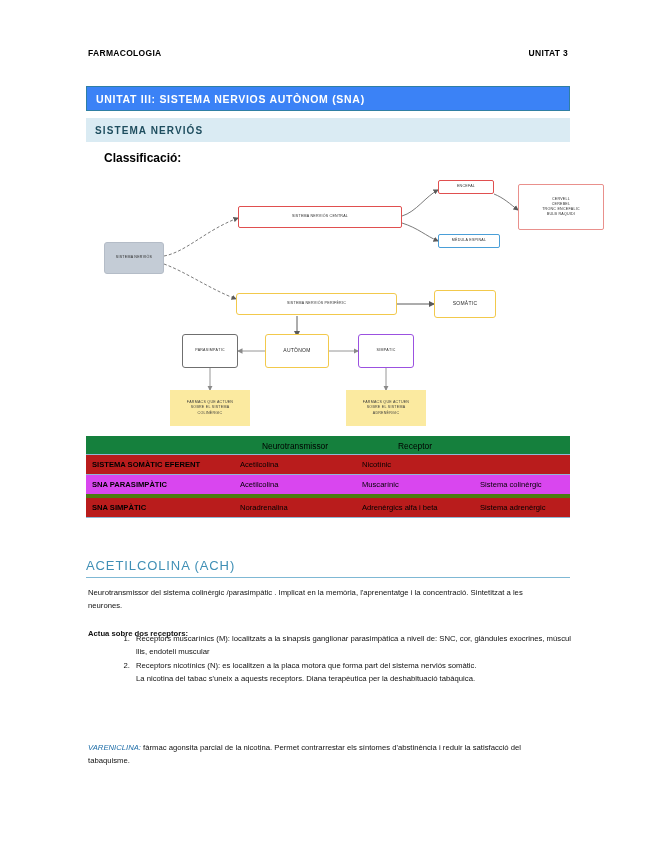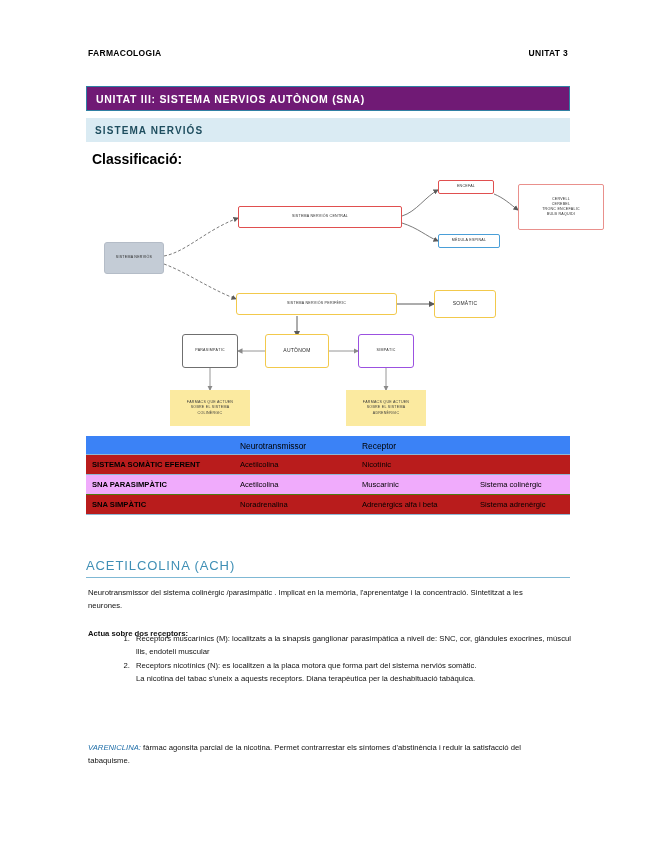--- a/index.html
+++ b/index.html
@@ -35,21 +35,21 @@
     letter-spacing: 0.3px;
   }
 
   
   .banner-main {
     position: absolute;
     left: 86px;
     top: 86px;
     width: 484px;
     height: 25px;
-    background: #701a75;
+    background: #3b82f6;
     border: 1px solid #2f7fa3;
     box-sizing: border-box;
     display: flex;
     align-items: center;
   }
   .banner-main span {
     color: #ffffff;
     font-size: 10.5px;
     font-weight: bold;
     letter-spacing: 0.7px;
@@ -69,23 +69,23 @@
   .banner-sub span {
     color: #1f4e5f;
     font-size: 10px;
     font-weight: bold;
     letter-spacing: 1.1px;
     padding-left: 9px;
   }
 
   .lead-label {
     position: absolute;
-    left: 92px;
+    left: 104px;
     top: 151px;
-    font-size: 14px;
+    font-size: 12px;
     font-weight: bold;
     text-align: center;
   }
 
   
   .diagram {
     position: absolute;
     left: 86px;
     top: 168px;
     width: 484px;
@@ -132,34 +132,34 @@
     width: 484px;
     border-collapse: collapse;
     font-size: 7.6px;
   }
   .tbl td {
     padding: 5px 6px;
     vertical-align: top;
     border: 0;
   }
   .tbl .hdr td {
-    background: #3b82f6;
-    text-align: left;
+    background: #15803d;
+    text-align: center;
     font-size: 8.4px;
     padding-bottom: 3px;
     color: #000;
   }
   .tbl .band td {
     background: #b91c1c;
     border-top: 1px solid #8fb8d4;
     border-bottom: 1px solid #8fb8d4;
   }
   .tbl .plain td {
-    background: #f0abfc;
-    border-bottom: 1px solid #4d7c0f;
+    background: #d946ef;
+    border-bottom: 4px solid #4d7c0f;
   }
   .tbl .rowkey { font-weight: bold; }
   .col-a { width: 148px; }
   .col-b { width: 122px; }
   .col-c { width: 118px; }
   .col-d { width: 96px; }
 
   
   .sec-head {
     position: absolute;

